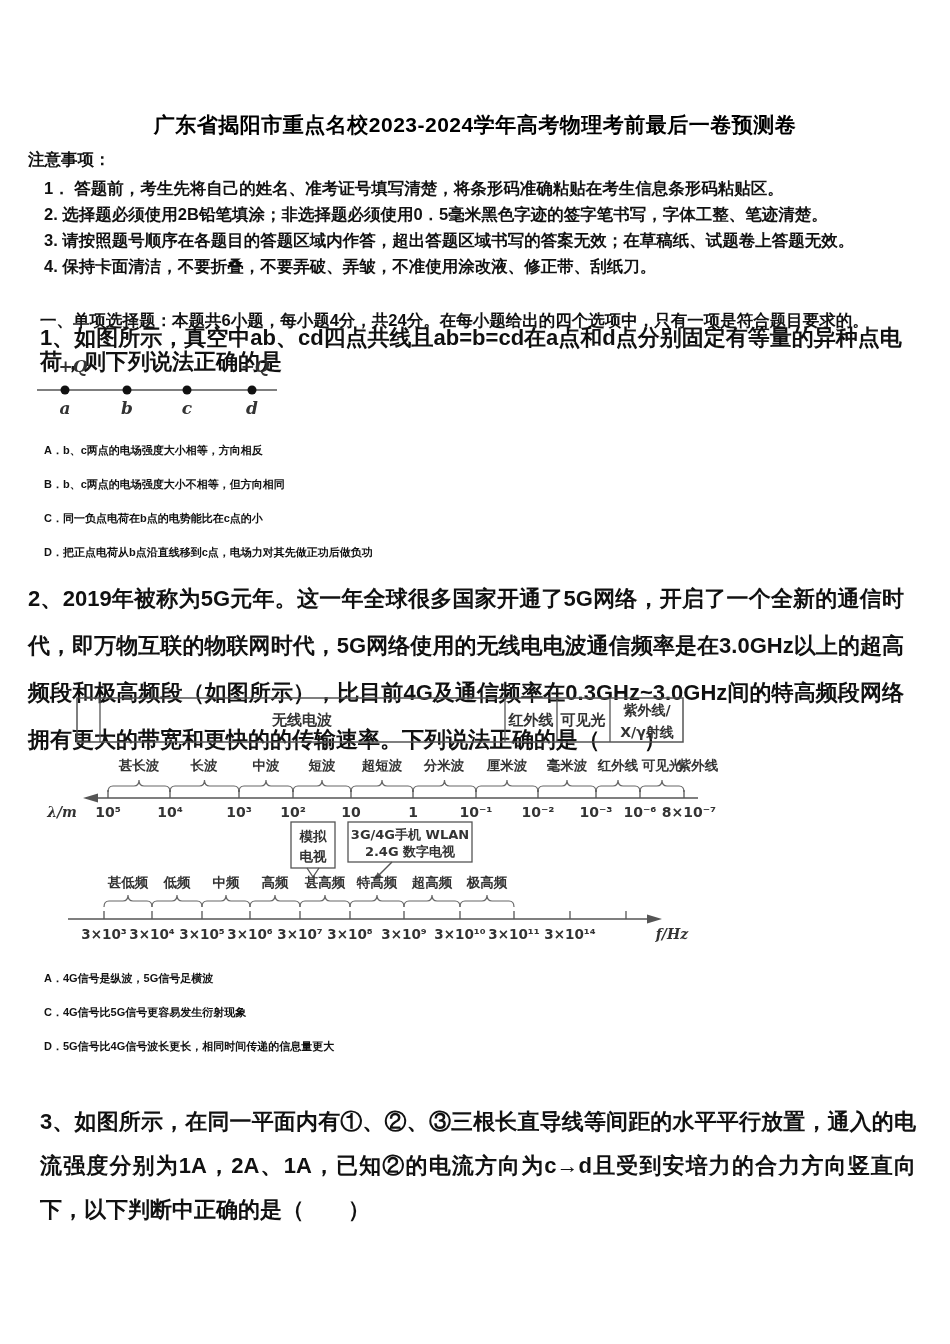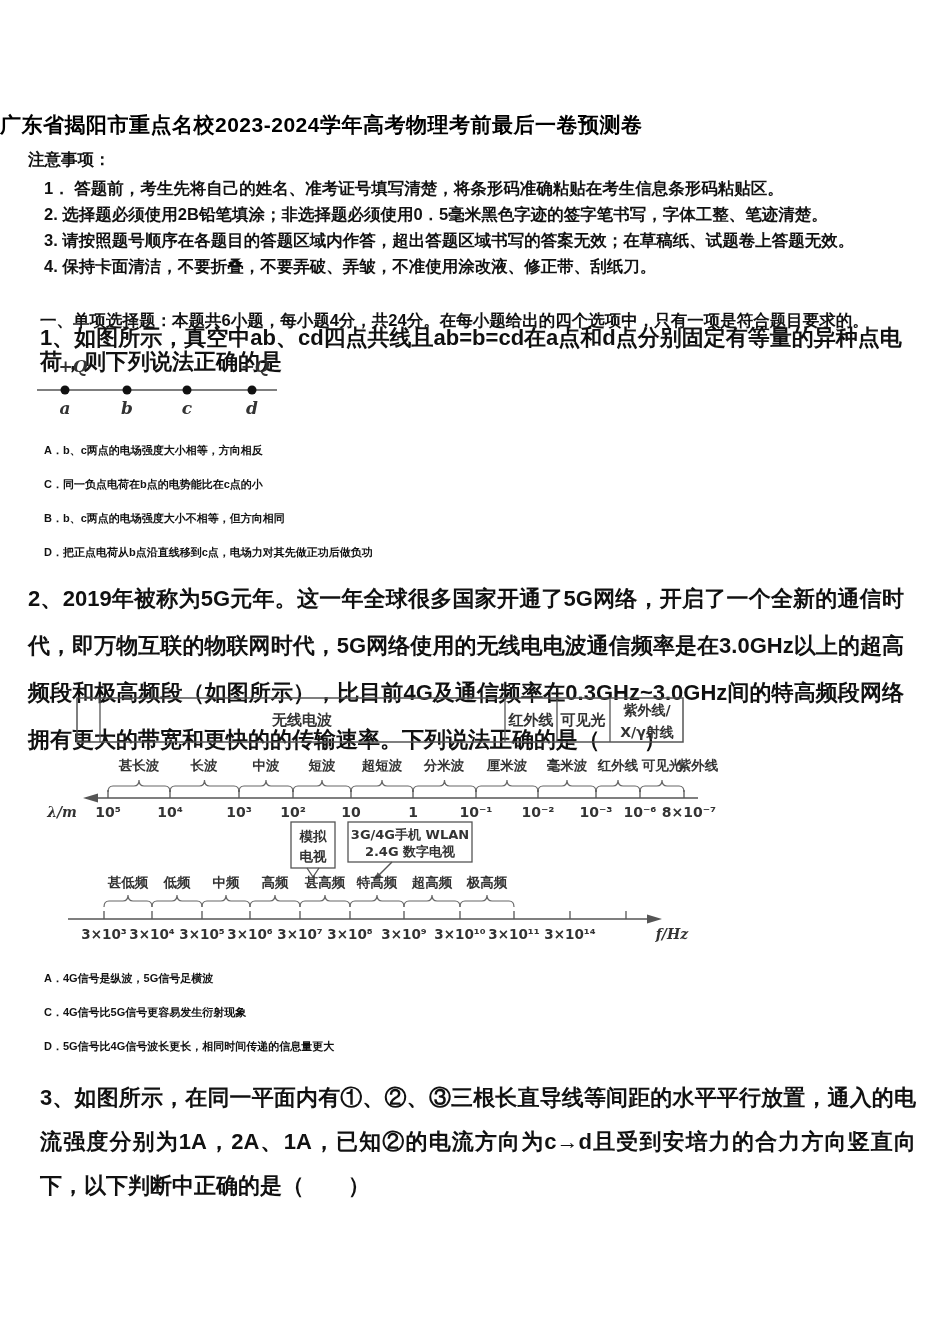--- a/index.html
+++ b/index.html
@@ -1,33 +1,33 @@
 <!DOCTYPE html>
 <html><head>
 <meta charset="utf-8">
 <style>
   html,body{margin:0;padding:0;background:#fff;}
   .page{position:relative;width:950px;height:1344px;background:#fff;overflow:hidden;
         font-family:"Liberation Sans",sans-serif;font-weight:700;color:#111;}
-  .title{position:absolute;top:111px;left:0;width:100%;text-align:left;
+  .title{position:absolute;top:111px;left:0;width:100%;text-align:center;
          font-size:21px;letter-spacing:.5px;color:#000;}
   .notice-head{position:absolute;top:149px;left:28px;font-size:16.5px;}
   .notice-list{position:absolute;top:175px;left:44px;width:872px;}
   .notice-item{font-size:16.5px;line-height:26px;white-space:nowrap;}
   .section-head{position:absolute;top:308px;left:40px;width:880px;font-size:16.5px;line-height:24px;}
   .q-text{font-size:22px;}
   .q1-text{position:absolute;top:326px;left:40px;width:880px;line-height:24px;}
   .fig-charge{position:absolute;top:356px;left:35px;}
   .options{list-style:none;margin:0;padding:0;}
   .options li{font-size:11px;line-height:21px;margin-bottom:13px;}
   .q1-options{position:absolute;top:440px;left:44px;width:870px;}
   .q2-text{position:absolute;top:575px;left:28px;width:876px;line-height:47px;text-align:justify;}
   .fig-spectrum{position:absolute;top:694px;left:40px;}
   .q2-options{position:absolute;top:968px;left:44px;width:870px;}
-  .q3-text{position:absolute;top:1076px;left:40px;width:876px;line-height:44px;text-align:justify;}
+  .q3-text{position:absolute;top:1100px;left:40px;width:876px;line-height:44px;text-align:justify;}
   svg text{font-family:"DejaVu Sans",sans-serif;fill:#333;font-weight:700;}
   svg .serif-i{font-family:"DejaVu Serif",serif;font-style:italic;}
   svg .diag-line{stroke:#555;fill:none;}
   svg .brace{stroke:#666;fill:none;stroke-width:1.2;}
 </style>
 </head>
 <body>
 
 <div class="page">
 
@@ -56,22 +56,22 @@
     <text class="serif-i" x="38" y="16" font-size="17" text-anchor="middle">+Q</text>
     <text class="serif-i" x="220" y="16" font-size="17" text-anchor="middle">−Q</text>
     <text class="serif-i" x="30" y="58" font-size="17" text-anchor="middle">a</text>
     <text class="serif-i" x="92" y="58" font-size="17" text-anchor="middle">b</text>
     <text class="serif-i" x="152" y="58" font-size="17" text-anchor="middle">c</text>
     <text class="serif-i" x="217" y="58" font-size="17" text-anchor="middle">d</text>
   </svg>
 
   <ul class="options q1-options">
     <li>A．b、c两点的电场强度大小相等，方向相反</li>
+    <li>B．b、c两点的电场强度大小不相等，但方向相同</li>
     <li>C．同一负点电荷在b点的电势能比在c点的小</li>
-    <li>B．b、c两点的电场强度大小不相等，但方向相同</li>
     <li>D．把正点电荷从b点沿直线移到c点，电场力对其先做正功后做负功</li>
   </ul>
 
   <div class="q-text q2-text">2、2019年被称为5G元年。这一年全球很多国家开通了5G网络，开启了一个全新的通信时代，即万物互联的物联网时代，5G网络使用的无线电电波通信频率是在3.0GHz以上的超高频段和极高频段（如图所示），比目前4G及通信频率在0.3GHz~3.0GHz间的特高频段网络拥有更大的带宽和更快的的传输速率。下列说法正确的是（　　）</div>
 
   <svg class="fig-spectrum" width="680" height="256" viewBox="0 0 680 256">
 
     <g>
       <rect class="diag-line" x="37" y="4" width="606" height="44" stroke-width="1.5"></rect>
       <line class="diag-line" x1="60" y1="4" x2="60" y2="48" stroke-width="1.3"></line>

